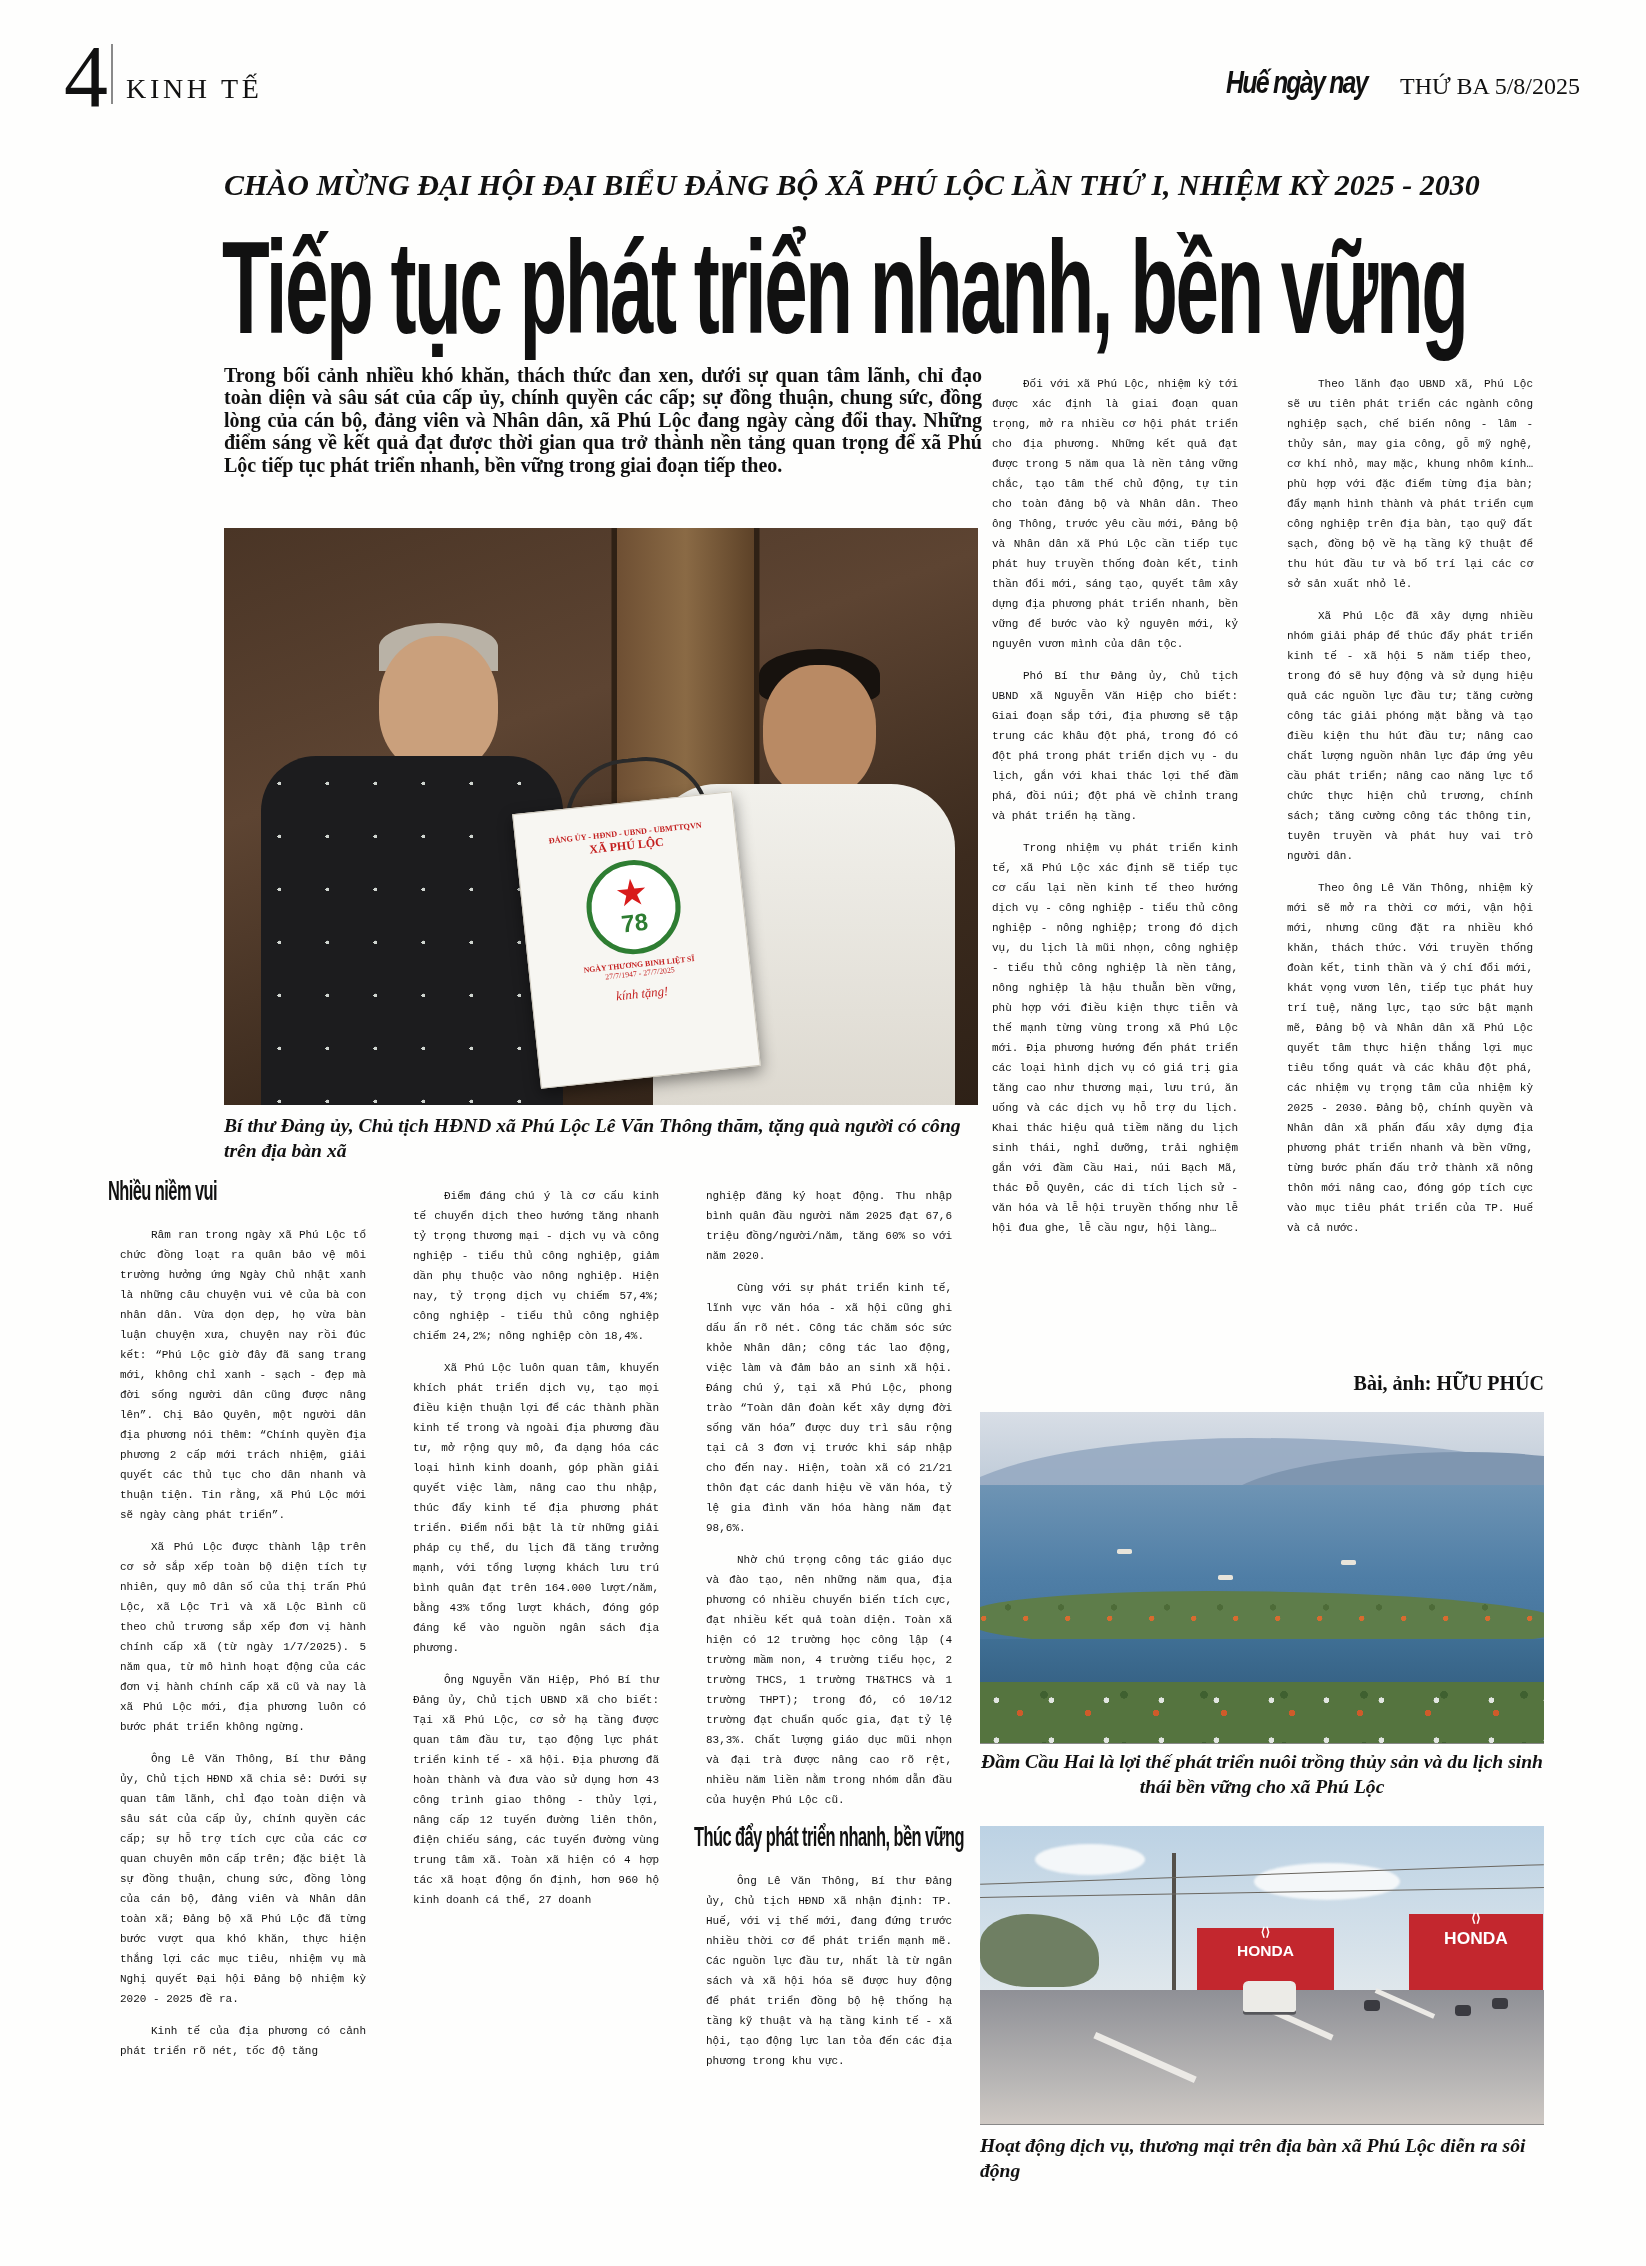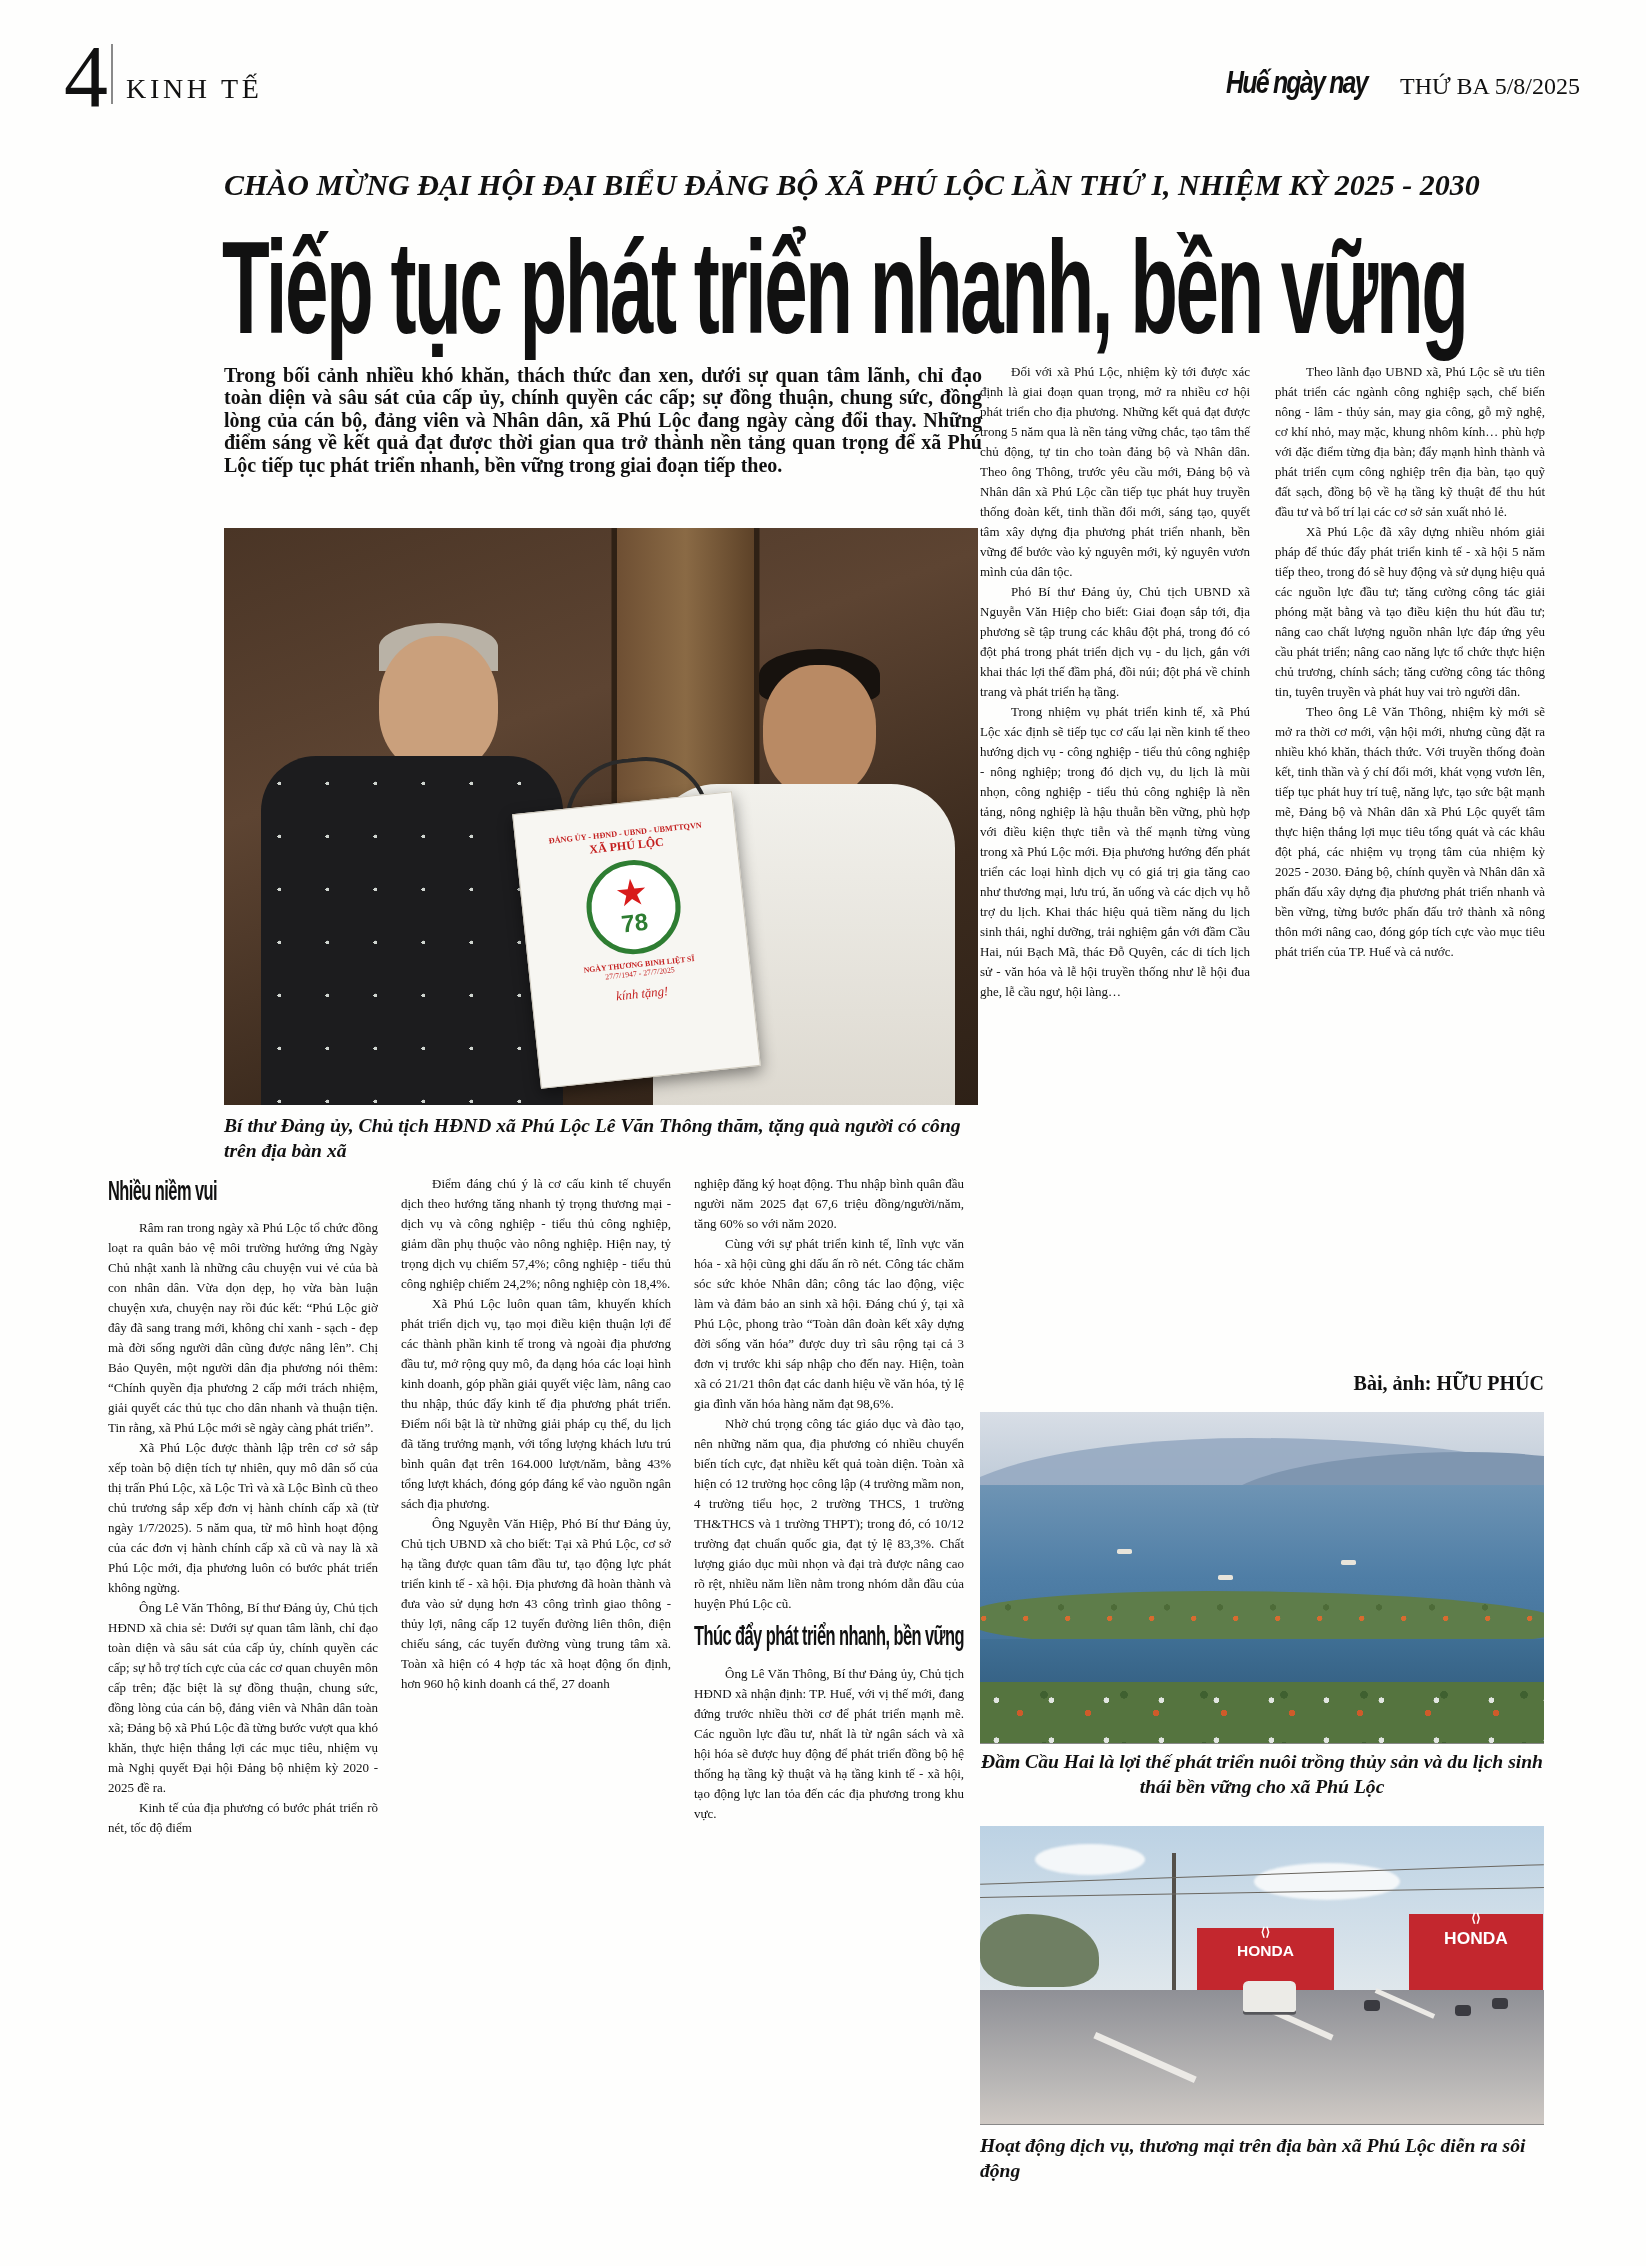--- a/index.html
+++ b/index.html
@@ -78,21 +78,21 @@
   .lane{position:absolute;background:#eceae6;transform:rotate(24deg);}
   .van{position:absolute;left:263px;top:155px;width:53px;height:31px;background:#ecebe7;border-radius:5.5px 5.5px 2.7px 2.7px;box-shadow:0 2.7px 0 #55565a;}
   .bike{position:absolute;width:16.4px;height:11px;background:#3a3a40;border-radius:3.7px;}
   .pole{position:absolute;width:3.7px;background:#54504a;}
   .wire{position:absolute;height:1.4px;background:#6a665f;}
   
   .colblock{position:absolute;display:flex;}
   .cols-left{left:108px;top:1174px;width:854px;gap:23px;}
   .cols-right{left:980px;top:362px;width:567px;gap:25px;}
   .col{width:270px;flex:0 0 270px;}
-  .col p{margin:0;font-size:13px;line-height:20px;text-align:justify;text-indent:31px;}
+  .col p{margin:12px;font-size:11px;line-height:20px;text-align:justify;text-indent:31px;font-family:Liberation Mono, monospace;}
   .col p.cont{text-indent:0;}
   .subhead{display:inline-block;white-space:nowrap;font-family:"Liberation Sans","DejaVu Sans",sans-serif;
            font-weight:bold;font-size:26.5px;letter-spacing:-0.9px;transform:scale(.62,1.05);transform-origin:0 50%;}
   .subhead-wrap{height:37px;overflow:visible;margin:1.8px 0 5.5px 0;}
   .byline{position:absolute;left:980px;top:1372px;width:564px;text-align:right;font-size:20px;}
   .byline .lbl{font-weight:bold;margin-top:48px;}
   .byline .auth{font-weight:bold;}
 </style>
 </head>
 <body>
@@ -152,21 +152,21 @@
   </div>
 
   <div class="colblock cols-left">
     <div class="col">
       <div class="subhead-wrap">
         <span class="subhead">Nhiều niềm vui</span>
       </div>
       <p>Râm ran trong ngày xã Phú Lộc tổ chức đồng loạt ra quân bảo vệ môi trường hưởng ứng Ngày Chủ nhật xanh là những câu chuyện vui vẻ của bà con nhân dân. Vừa dọn dẹp, họ vừa bàn luận chuyện xưa, chuyện nay rồi đúc kết: “Phú Lộc giờ đây đã sang trang mới, không chỉ xanh - sạch - đẹp mà đời sống người dân cũng được nâng lên”. Chị Bảo Quyên, một người dân địa phương nói thêm: “Chính quyền địa phương 2 cấp mới trách nhiệm, giải quyết các thủ tục cho dân nhanh và thuận tiện. Tin rằng, xã Phú Lộc mới sẽ ngày càng phát triển”.</p>
       <p>Xã Phú Lộc được thành lập trên cơ sở sắp xếp toàn bộ diện tích tự nhiên, quy mô dân số của thị trấn Phú Lộc, xã Lộc Trì và xã Lộc Bình cũ theo chủ trương sắp xếp đơn vị hành chính cấp xã (từ ngày 1/7/2025). 5 năm qua, từ mô hình hoạt động của các đơn vị hành chính cấp xã cũ và nay là xã Phú Lộc mới, địa phương luôn có bước phát triển không ngừng.</p>
       <p>Ông Lê Văn Thông, Bí thư Đảng ủy, Chủ tịch HĐND xã chia sẻ: Dưới sự quan tâm lãnh, chỉ đạo toàn diện và sâu sát của cấp ủy, chính quyền các cấp; sự hỗ trợ tích cực của các cơ quan chuyên môn cấp trên; đặc biệt là sự đồng thuận, chung sức, đồng lòng của cán bộ, đảng viên và Nhân dân toàn xã; Đảng bộ xã Phú Lộc đã từng bước vượt qua khó khăn, thực hiện thắng lợi các mục tiêu, nhiệm vụ mà Nghị quyết Đại hội Đảng bộ nhiệm kỳ 2020 - 2025 đề ra.</p>
-      <p>Kinh tế của địa phương có bước phát triển rõ nét, tốc độ điểm</p>
+      <p>Kinh tế của địa phương có cảnh phát triển rõ nét, tốc độ tăng</p>
     </div>
     <div class="col">
       <p>Điểm đáng chú ý là cơ cấu kinh tế chuyển dịch theo hướng tăng nhanh tỷ trọng thương mại - dịch vụ và công nghiệp - tiểu thủ công nghiệp, giảm dần phụ thuộc vào nông nghiệp. Hiện nay, tỷ trọng dịch vụ chiếm 57,4%; công nghiệp - tiểu thủ công nghiệp chiếm 24,2%; nông nghiệp còn 18,4%.</p>
       <p>Xã Phú Lộc luôn quan tâm, khuyến khích phát triển dịch vụ, tạo mọi điều kiện thuận lợi để các thành phần kinh tế trong và ngoài địa phương đầu tư, mở rộng quy mô, đa dạng hóa các loại hình kinh doanh, góp phần giải quyết việc làm, nâng cao thu nhập, thúc đẩy kinh tế địa phương phát triển. Điểm nổi bật là từ những giải pháp cụ thể, du lịch đã tăng trưởng mạnh, với tổng lượng khách lưu trú bình quân đạt trên 164.000 lượt/năm, bằng 43% tổng lượt khách, đóng góp đáng kể vào nguồn ngân sách địa phương.</p>
       <p>Ông Nguyễn Văn Hiệp, Phó Bí thư Đảng ủy, Chủ tịch UBND xã cho biết: Tại xã Phú Lộc, cơ sở hạ tầng được quan tâm đầu tư, tạo động lực phát triển kinh tế - xã hội. Địa phương đã hoàn thành và đưa vào sử dụng hơn 43 công trình giao thông - thủy lợi, nâng cấp 12 tuyến đường liên thôn, điện chiếu sáng, các tuyến đường vùng trung tâm xã. Toàn xã hiện có 4 hợp tác xã hoạt động ổn định, hơn 960 hộ kinh doanh cá thể, 27 doanh</p>
     </div>
     <div class="col">
       <p class="cont">nghiệp đăng ký hoạt động. Thu nhập bình quân đầu người năm 2025 đạt 67,6 triệu đồng/người/năm, tăng 60% so với năm 2020.</p>
       <p>Cùng với sự phát triển kinh tế, lĩnh vực văn hóa - xã hội cũng ghi dấu ấn rõ nét. Công tác chăm sóc sức khỏe Nhân dân; công tác lao động, việc làm và đảm bảo an sinh xã hội. Đáng chú ý, tại xã Phú Lộc, phong trào “Toàn dân đoàn kết xây dựng đời sống văn hóa” được duy trì sâu rộng tại cả 3 đơn vị trước khi sáp nhập cho đến nay. Hiện, toàn xã có 21/21 thôn đạt các danh hiệu về văn hóa, tỷ lệ gia đình văn hóa hàng năm đạt 98,6%.</p>
       <p>Nhờ chú trọng công tác giáo dục và đào tạo, nên những năm qua, địa phương có nhiều chuyển biến tích cực, đạt nhiều kết quả toàn diện. Toàn xã hiện có 12 trường học công lập (4 trường mầm non, 4 trường tiểu học, 2 trường THCS, 1 trường TH&amp;THCS và 1 trường THPT); trong đó, có 10/12 trường đạt chuẩn quốc gia, đạt tỷ lệ 83,3%. Chất lượng giáo dục mũi nhọn và đại trà được nâng cao rõ rệt, nhiều năm liền nằm trong nhóm dẫn đầu của huyện Phú Lộc cũ.</p>

